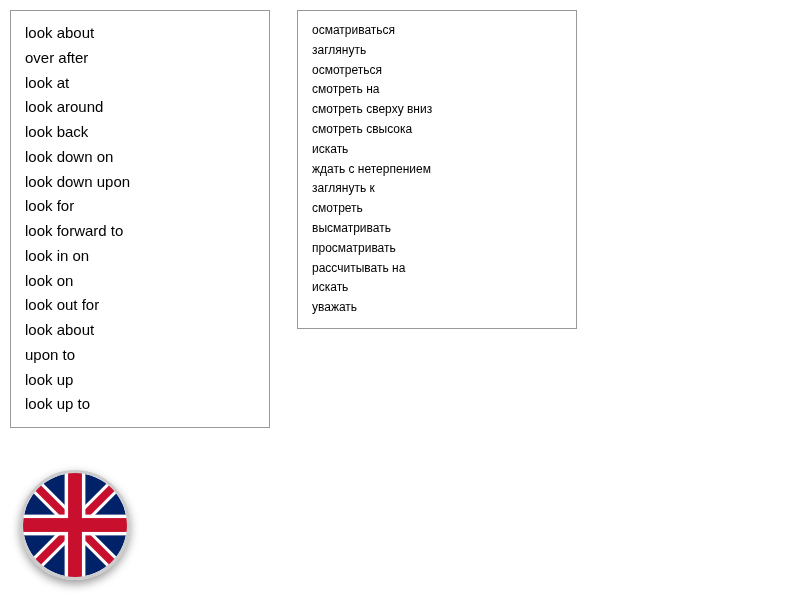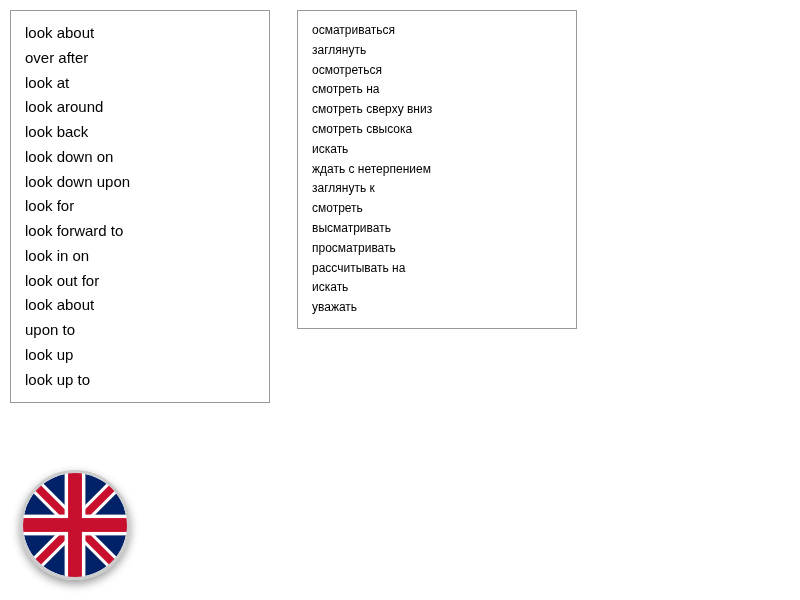--- a/index.html
+++ b/index.html
@@ -82,20 +82,21 @@
   <span class="item">look about</span>
       <span class="item">over after</span>
       <span class="item">look at</span>
       <span class="item">look around</span>
       <span class="item">look back</span>
       <span class="item">look down on</span>
       <span class="item">look down upon</span>
       <span class="item">look for</span>
       <span class="item">look forward to</span>
       <span class="item">look in on</span>
+      <span class="item">look on</span>
       <span class="item">look out for</span>
       <span class="item">look about</span>
       <span class="item">upon to</span>
       <span class="item">look up</span>
       <span class="item">look up to</span>
     </div>
   <div class="translation-box" id="translation-box">
   <span class="item">осматриваться</span>
       <span class="item">заглянуть</span>
       <span class="item">осмотреться</span>

